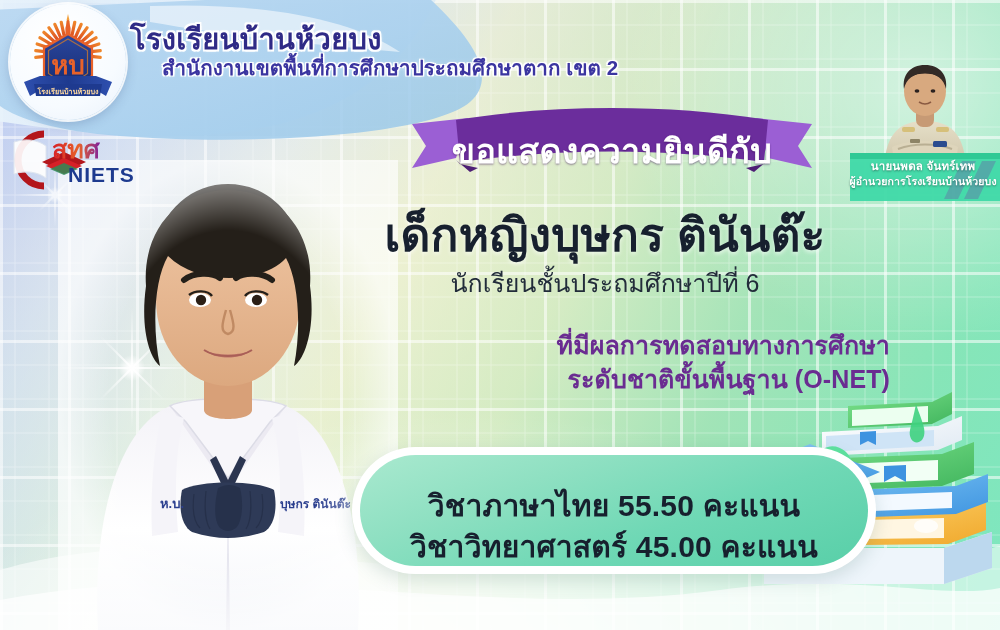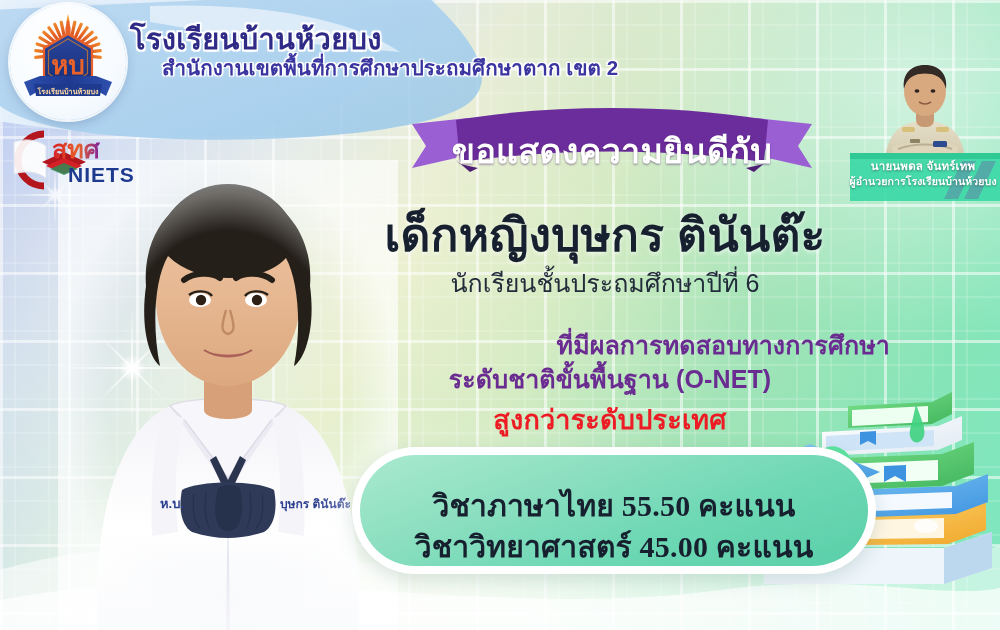--- a/index.html
+++ b/index.html
@@ -109,38 +109,38 @@
   .stu-grade{
     position:absolute;left:340px;top:263px;width:530px;text-align:center;z-index:16;
     font-size:25px;color:#222c3a;white-space:nowrap;
   }
   
   .ach1,.ach2{
     position:absolute;left:330px;width:560px;text-align:center;z-index:16;
     font-size:25px;font-weight:bold;color:#6a2c91;white-space:nowrap;letter-spacing:.1px;
   }
   .ach1{top:325px;text-align:right;}
-  .ach2{top:359px;}
+  .ach2{top:359px;text-align:right;}
   .ach3{
     position:absolute;left:330px;top:398px;width:560px;text-align:center;z-index:16;
     font-size:27px;font-weight:bold;color:#ed1c24;white-space:nowrap;letter-spacing:.2px;
   }
   
   .card-outer{
     position:absolute;left:352px;top:447px;width:524px;height:127px;
     border-radius:64px;background:#ffffff;z-index:17;
     box-shadow:0 6px 18px rgba(60,110,100,.18);
   }
   .card-inner{
     position:absolute;left:8px;top:8px;right:8px;bottom:8px;border-radius:58px;
     background:linear-gradient(160deg,#a9e9cf 0%,#8fe0c2 30%,#6fd8b5 62%,#58cfa8 100%);
   }
   .score-line{
     position:absolute;left:0;width:100%;text-align:center;
-    font-size:30px;font-weight:bold;color:#17202e;white-space:nowrap;letter-spacing:.2px;font-family:Liberation Serif, serif;
+    font-size:30px;font-weight:bold;color:#17202e;white-space:nowrap;letter-spacing:.2px;
   }
   .score1{top:27px;}
   .score2{top:68px;}
   
   .books{position:absolute;right:0px;bottom:24px;width:270px;height:270px;z-index:12;}
   
   .student{position:absolute;left:58px;top:160px;width:340px;height:470px;z-index:13;}
   
   .swoosh{position:absolute;left:0;bottom:0;width:1000px;height:180px;z-index:11;pointer-events:none;}
 </style>
@@ -453,21 +453,20 @@
       <path d="M356,52 L352,56 L334,60 L342,64 Z" fill="#4e1f75"></path>
     </svg>
     <div class="ribbon-label">ขอแสดงความยินดีกับ</div>
   </div>
 
   <div class="stu-name">เด็กหญิงบุษกร ตินันต๊ะ</div>
   <div class="stu-grade">นักเรียนชั้นประถมศึกษาปีที่ 6</div>
 
   <div class="ach1">ที่มีผลการทดสอบทางการศึกษา</div>
   <div class="ach2">ระดับชาติขั้นพื้นฐาน (O-NET)</div>
-  <div class="ach3">สูงกว่าระดับประเทศ</div>
 
   <div class="card-outer">
     <div class="card-inner">
       <div class="score-line score1">วิชาภาษาไทย 55.50 คะแนน</div>
       <div class="score-line score2">วิชาวิทยาศาสตร์ 45.00 คะแนน</div>
     </div>
   </div>
 
 </div>
 

